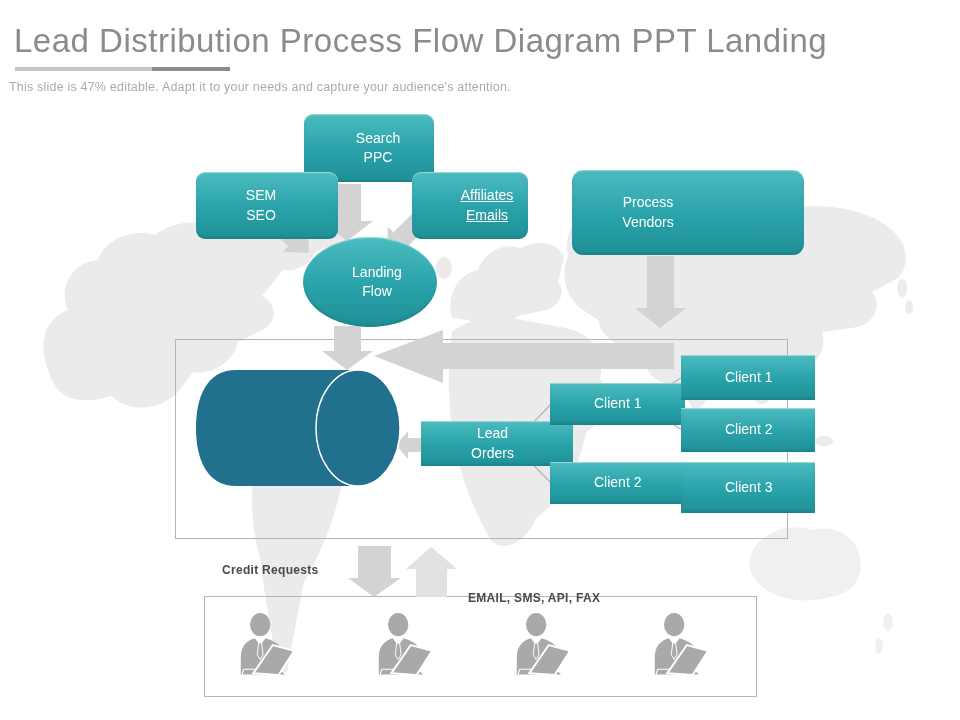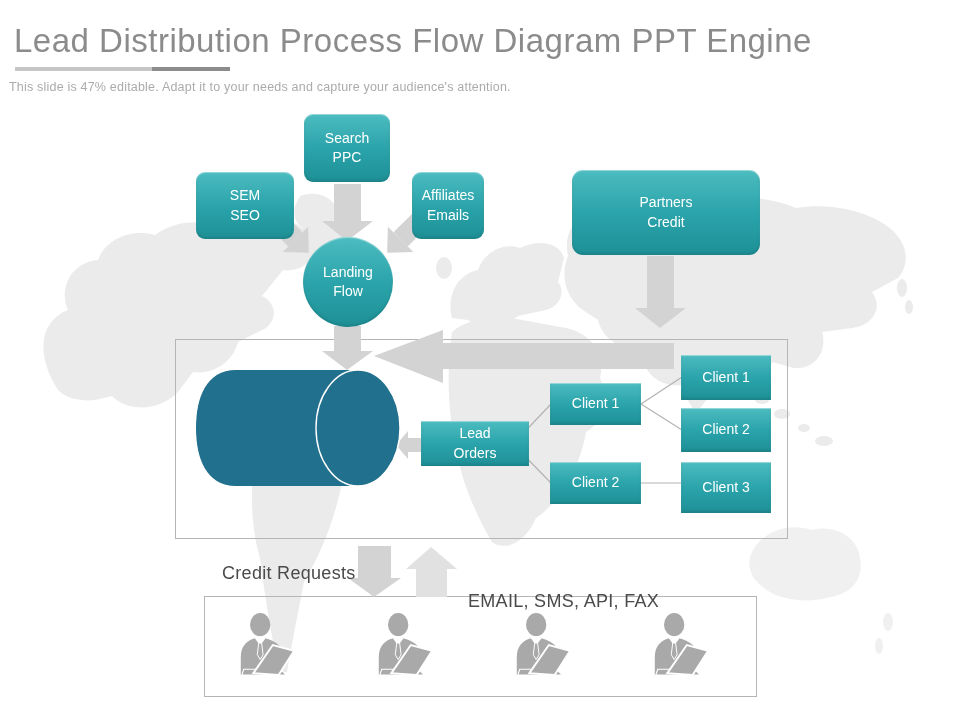--- a/index.html
+++ b/index.html
@@ -17,34 +17,35 @@
     font-size:33px;color:#8b8b8b;letter-spacing:.5px;white-space:nowrap;
   }
   .title-bar{position:absolute;height:4px;top:67px;}
   .title-bar.light{left:15px;width:137px;background:#c6c6c6;}
   .title-bar.dark{left:152px;width:78px;background:#8c8c8c;}
   .subtitle{
     position:absolute;left:9px;top:80px;width:700px;
     font-size:12.5px;color:#ababab;letter-spacing:.2px;
   }
   .box{
-    position:absolute;display:flex;align-items:center;justify-content:center;
+    position:absolute;display:flex;align-items:center;
     text-align:center;color:#ffffff;font-size:14px;line-height:1.38;
     background:linear-gradient(180deg,#4cbcc0 0%,#2aa3aa 52%,#1e9096 100%);
     box-shadow:inset 0 1px 1px rgba(255,255,255,.45), inset 0 -2px 3px rgba(0,0,0,.10);
+    padding-left:44px;
   }
   .rounded{border-radius:9px;}
   .circle{border-radius:50%;}
   .frame{position:absolute;border:1px solid #b5b5b5;background:transparent;}
   .engine-label{
     position:absolute;left:198px;top:394px;width:152px;z-index:4;
     color:#fff;font-size:15px;line-height:22px;text-align:center;
   }
   .flow-label{
-    position:absolute;top:563px;font-size:18px;font-weight:normal;color:#4a4a4a;
+    position:absolute;top:563px;font-size:12px;font-weight:bold;color:#4a4a4a;
     letter-spacing:.3px;white-space:nowrap;
   }
   #label-credit{left:222px;}
   #label-channels{left:468px;margin-top:28px;}
   .person{position:absolute;width:64px;height:64px;top:613px;}
 </style>
 </head>
 <body>
 
 <div class="slide">
@@ -114,36 +115,36 @@
       <line x1="513" y1="444" x2="551" y2="404"></line>
       <line x1="513" y1="444" x2="551" y2="483"></line>
       <line x1="641" y1="404" x2="682" y2="377"></line>
       <line x1="641" y1="404" x2="682" y2="430"></line>
       <line x1="641" y1="483" x2="682" y2="483"></line>
     </g>
   </svg>
 
   <div id="node-layer" class="layer" style="pointer-events:none;">
 
-    <div class="title">Lead Distribution Process Flow Diagram PPT Engine</div>
+    <div class="title">Lead Distribution Process Flow Diagram PPT Landing</div>
     <div class="title-bar light"></div>
     <div class="title-bar dark"></div>
     <div class="subtitle">This slide is 47% editable. Adapt it to your needs and capture your audience's attention.</div>
 
     <div class="box rounded" style="left:304px;top:114px;width:86px;height:68px;">
       <span style="width:60px;">Search PPC</span>
     </div>
     <div class="box rounded" style="left:196px;top:172px;width:98px;height:67px;">
       <span style="width:42px;">SEM SEO</span>
     </div>
-    <div class="box rounded" style="left:412px;top:172px;width:72px;height:67px;">
+    <div class="box rounded" style="left:412px;top:172px;width:72px;height:67px;text-decoration:underline;">
       <span style="width:62px;">Affiliates Emails</span>
     </div>
     <div class="box rounded" style="left:572px;top:170px;width:188px;height:85px;border-radius:11px;">
-      <span style="width:64px;">Partners Credit</span>
+      <span style="width:64px;">Process Vendors</span>
     </div>
     <div class="box circle" style="left:303px;top:237px;width:90px;height:90px;">
       <span style="width:60px;">Landing Flow</span>
     </div>
 
     <svg style="position:absolute;left:188px;top:366px;" width="222" height="124" viewBox="0 0 222 124">
       <path d="M48,4 C18,4 8,32 8,62 C8,92 18,120 48,120 L170,120 L170,4 Z" fill="#21708e"></path>
       <ellipse cx="170" cy="62" rx="42" ry="58" fill="#21708e" stroke="#ffffff" stroke-width="1.4"></ellipse>
     </svg>
 

